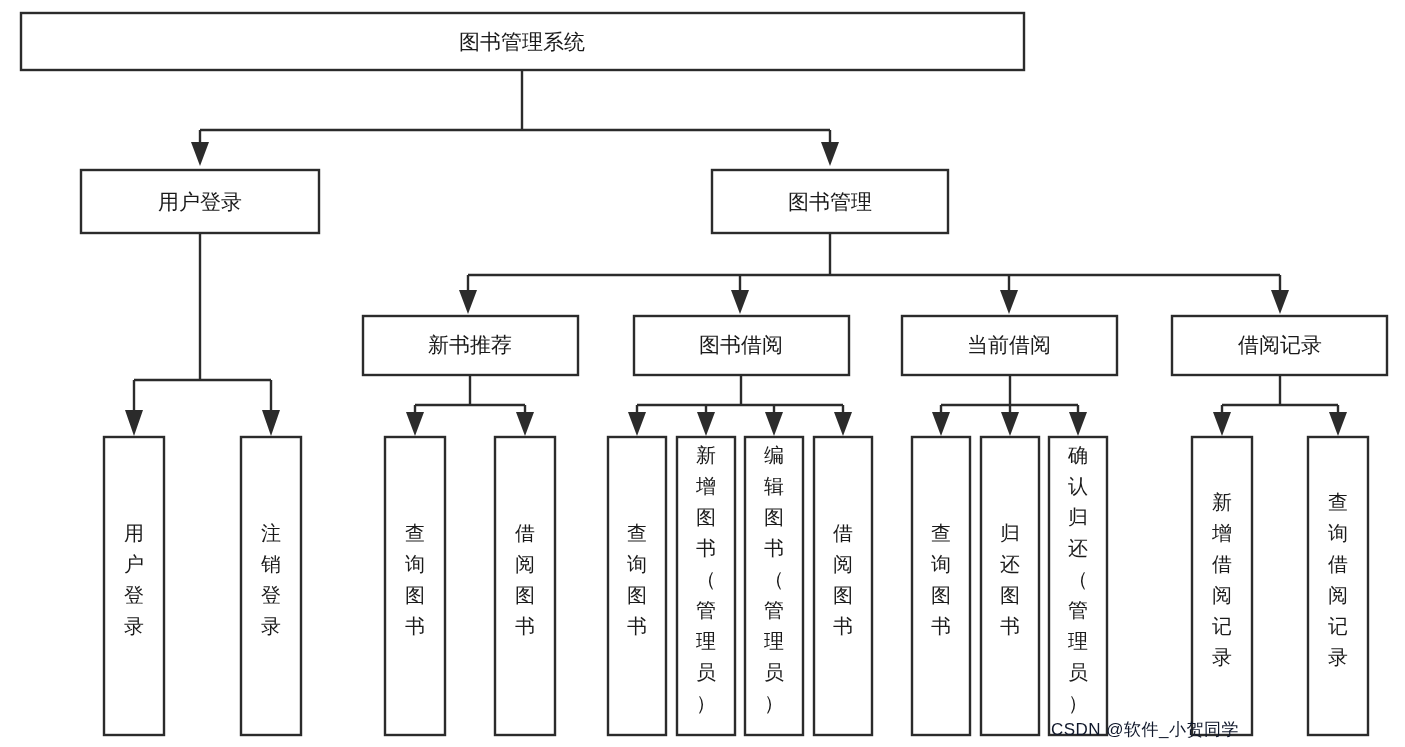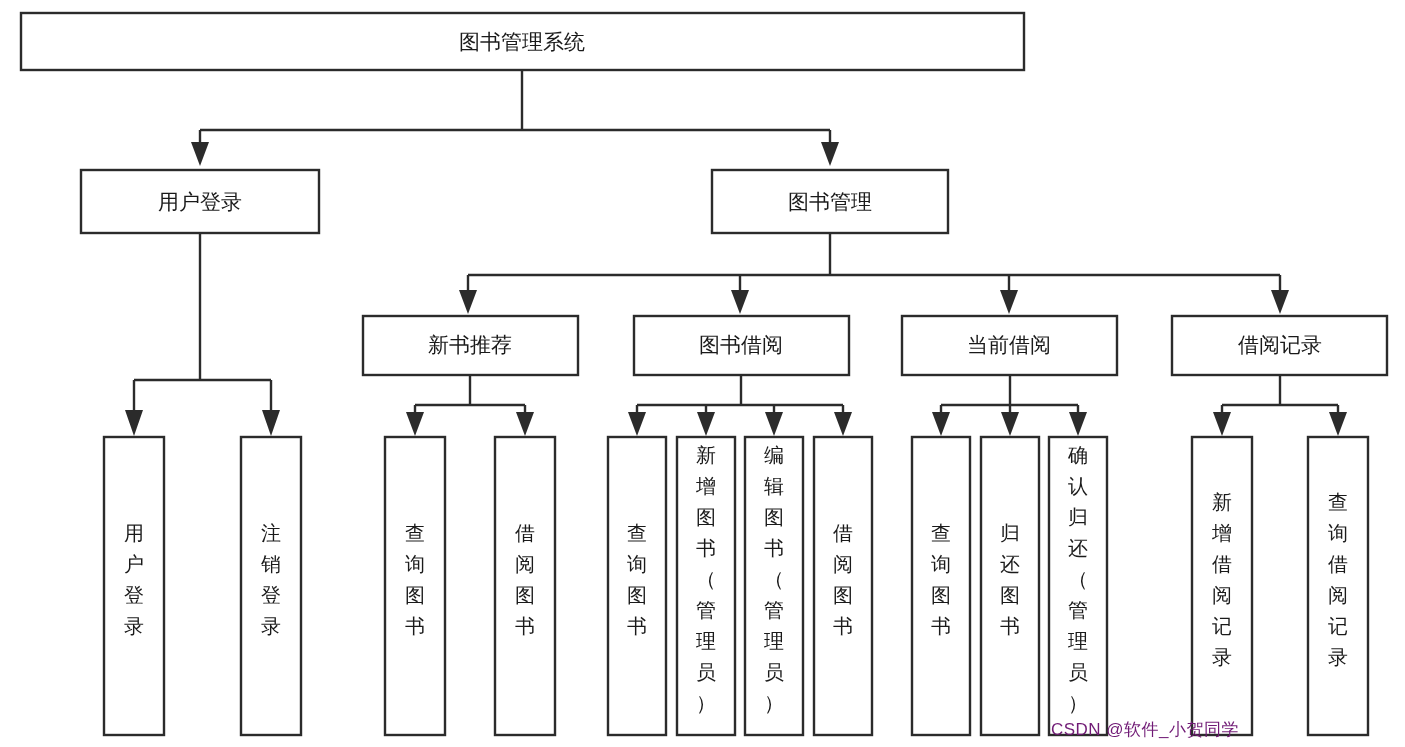--- a/index.html
+++ b/index.html
@@ -54,21 +54,21 @@
     font-size: 20px;
     fill: #1a1a1a;
     text-anchor: middle;
   }
   .watermark {
     position: absolute;
     right: 14px;
     bottom: 6px;
     font-family: "Liberation Sans", "DejaVu Sans", sans-serif;
     font-size: 17px;
-    color: #701a75;
+    color: #0f172a;
     white-space: nowrap;
     letter-spacing: 0.5px;
     user-select: none;
   }
 </style>
 </head>
 <body>
 
 <div id="diagram-root">
 

